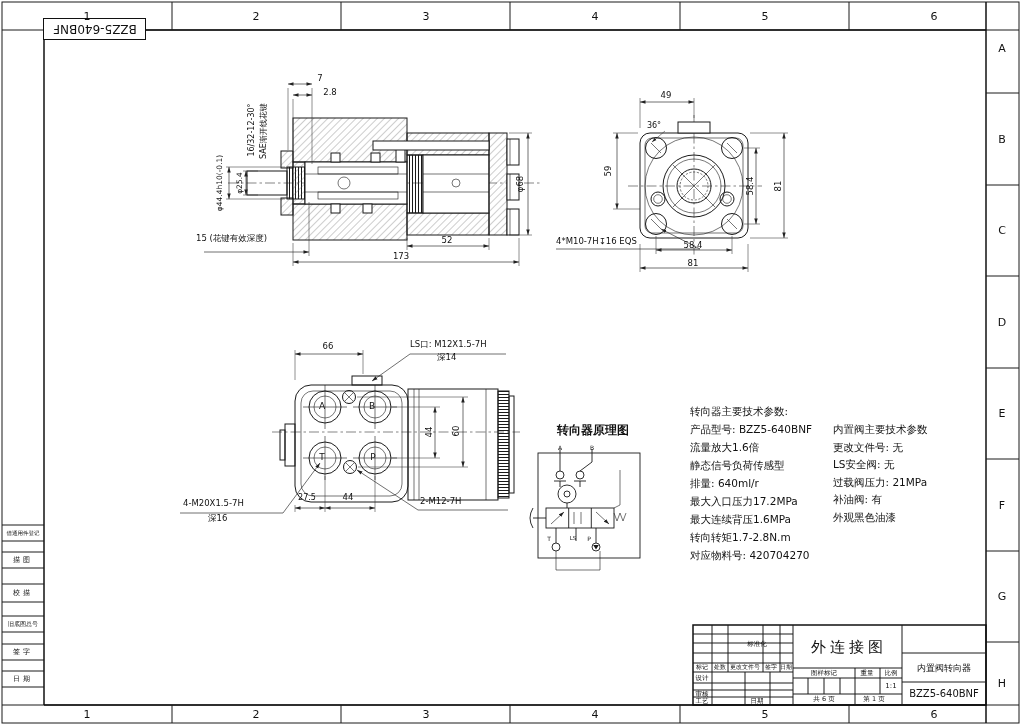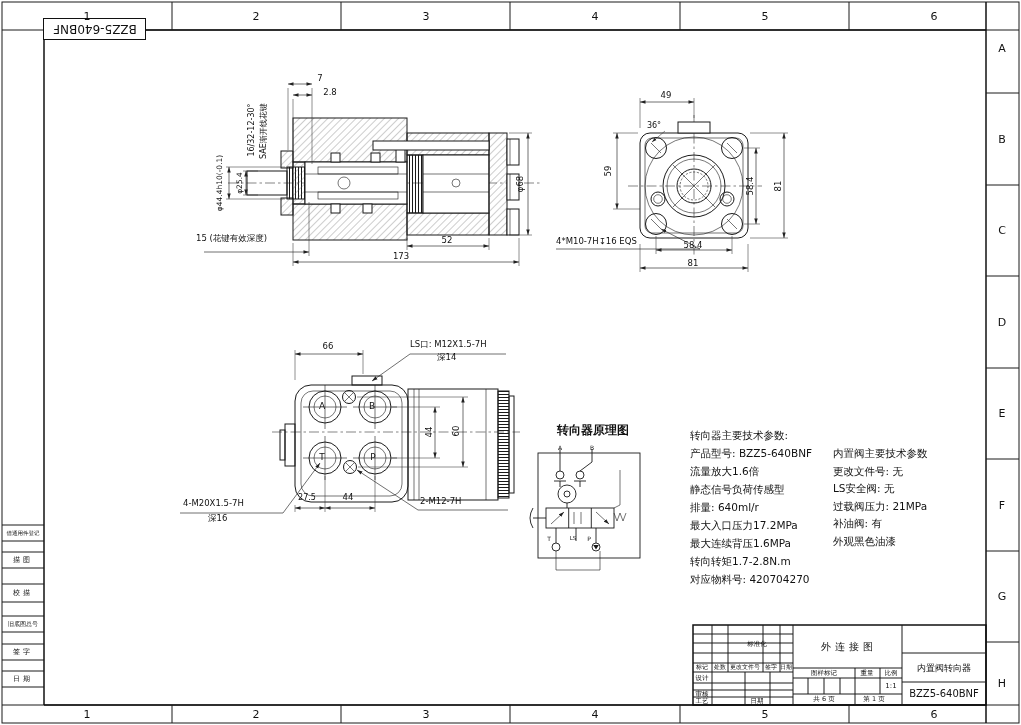--- a/index.html
+++ b/index.html
@@ -5,27 +5,27 @@
   html,body{margin:0;padding:0;background:#e8e8e8;}
   #sheet{position:relative;width:1021px;height:725px;background:#fff;overflow:hidden;
          font-family:"DejaVu Sans","Liberation Sans",sans-serif;color:#111;}
   svg{position:absolute;left:0;top:0;z-index:1;}
   .lb{position:absolute;z-index:3;transform:translate(-50%,-50%);white-space:nowrap;font-size:8.5px;color:#111;}
   .lbL{position:absolute;z-index:3;white-space:nowrap;font-size:8.5px;color:#111;}
   .rot{transform:translate(-50%,-50%) rotate(-90deg);}
   .r180{transform:translate(-50%,-50%) rotate(180deg);}
   .f55{font-size:5.5px;} .f6{font-size:6px;} .f65{font-size:6.5px;} .f7{font-size:7px;}
   .f75{font-size:7.5px;} .f8{font-size:8px;} .f9{font-size:9px;} .f10{font-size:10px;}
-  .f11{font-size:11px;} .f12{font-size:12px;} .f15{font-size:10px;letter-spacing:4px;}
+  .f11{font-size:11px;} .f12{font-size:12px;} .f15{font-size:15px;letter-spacing:4px;}
   .bold{font-weight:bold;}
   .ls3{letter-spacing:3px;}
   #corner-tag{position:absolute;left:43px;top:18px;width:103px;height:22px;z-index:2;
       border:1.4px solid #111;background:#fff;box-sizing:border-box;}
   #corner-tag span{position:absolute;left:50%;top:50%;white-space:nowrap;font-size:12px;}
-  .pblock{position:absolute;z-index:3;margin-top:24px;}
+  .pblock{position:absolute;z-index:3;}
   .pblock div{white-space:nowrap;}
   #pmain div{height:18px;font-size:10.5px;}
   #pvalve div{height:17.6px;font-size:10.5px;}
 </style>
 </head>
 <body>
 <div id="sheet">
 
 <svg width="1021" height="725" viewBox="0 0 1021 725">
   <defs>

